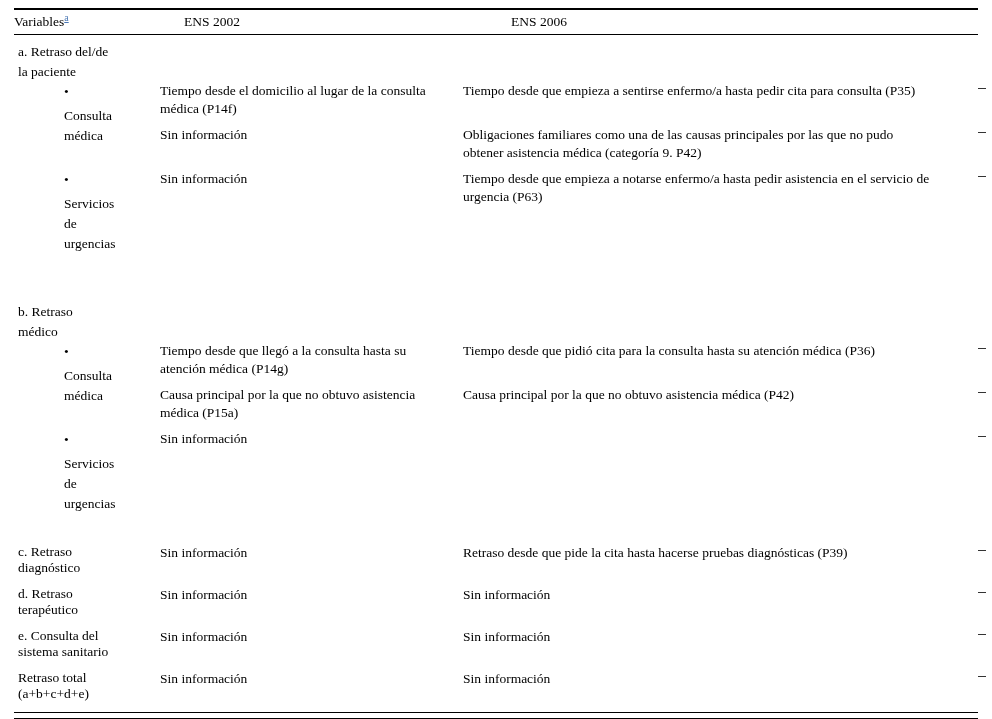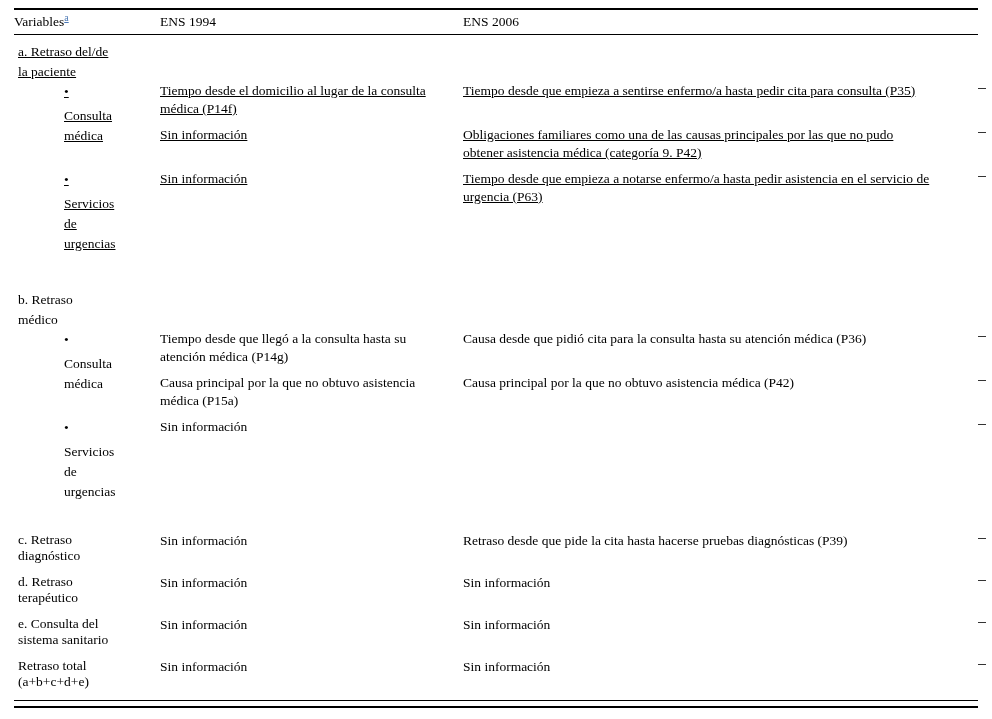--- a/index.html
+++ b/index.html
@@ -13,31 +13,32 @@
     overflow: hidden;
   }
   .table { margin: 8px 14px 0 14px; width: 964px; }
   .rule-top { border-top: 2.5px solid #000; }
   .thead {
     display: grid;
     grid-template-columns: 146px 303px 1fr;
     padding: 3px 0 3px 0;
     border-bottom: 1px solid #000;
     line-height: 18px;
+    gap: 24px;
   }
   sup.fnmark { font-size: 10px; line-height: 0; }
   sup.fnmark a { color: #4a77b4; text-decoration: underline; cursor: pointer; }
   .tbody { padding-top: 7px; }
 
   .section-label {
     width: 100px;
     padding-left: 4px;
     line-height: 20px;
   }
-  .section-a { margin-bottom: 36px; text-decoration: underline; }
+  .section-a { margin-bottom: 48px; }
   .section-b { margin-bottom: 30px; }
 
   .subsection { display: grid; grid-template-columns: 146px 1fr; }
   .sublabel { padding-left: 50px; line-height: 20px; }
   .bullet { display: block; margin-bottom: 4px; }
   .subtext { display: block; width: 64px; }
 
   .pair {
     display: grid;
     grid-template-columns: 303px 1fr;
@@ -71,21 +72,21 @@
 </head>
 <body>
 
 <div class="table">
   <div class="rule-top"></div>
 
   <div class="thead">
     <div>
       <span>Variables</span><sup class="fnmark"><a>a</a></sup>
     </div>
-    <div>ENS 1994</div>
+    <div>ENS 2002</div>
     <div>ENS 2006</div>
   </div>
 
   <div class="tbody">
 
     <div class="section section-a">
       <div class="section-label">a. Retraso del/de la paciente</div>
 
       <div class="subsection">
         <div class="sublabel">
@@ -122,21 +123,21 @@
       <div class="section-label">b. Retraso médico</div>
 
       <div class="subsection">
         <div class="sublabel">
           <span class="bullet">•</span>
           <span class="subtext">Consulta médica</span>
         </div>
         <div class="pairs">
           <div class="pair tick">
             <div class="c2cell">Tiempo desde que llegó a la consulta hasta su atención médica (P14g)</div>
-            <div class="c3cell">Causa desde que pidió cita para la consulta hasta su atención médica (P36)</div>
+            <div class="c3cell">Tiempo desde que pidió cita para la consulta hasta su atención médica (P36)</div>
           </div>
           <div class="pair tick">
             <div class="c2cell">Causa principal por la que no obtuvo asistencia médica (P15a)</div>
             <div class="c3cell">Causa principal por la que no obtuvo asistencia médica (P42)</div>
           </div>
         </div>
       </div>
 
       <div class="subsection">
         <div class="sublabel">

